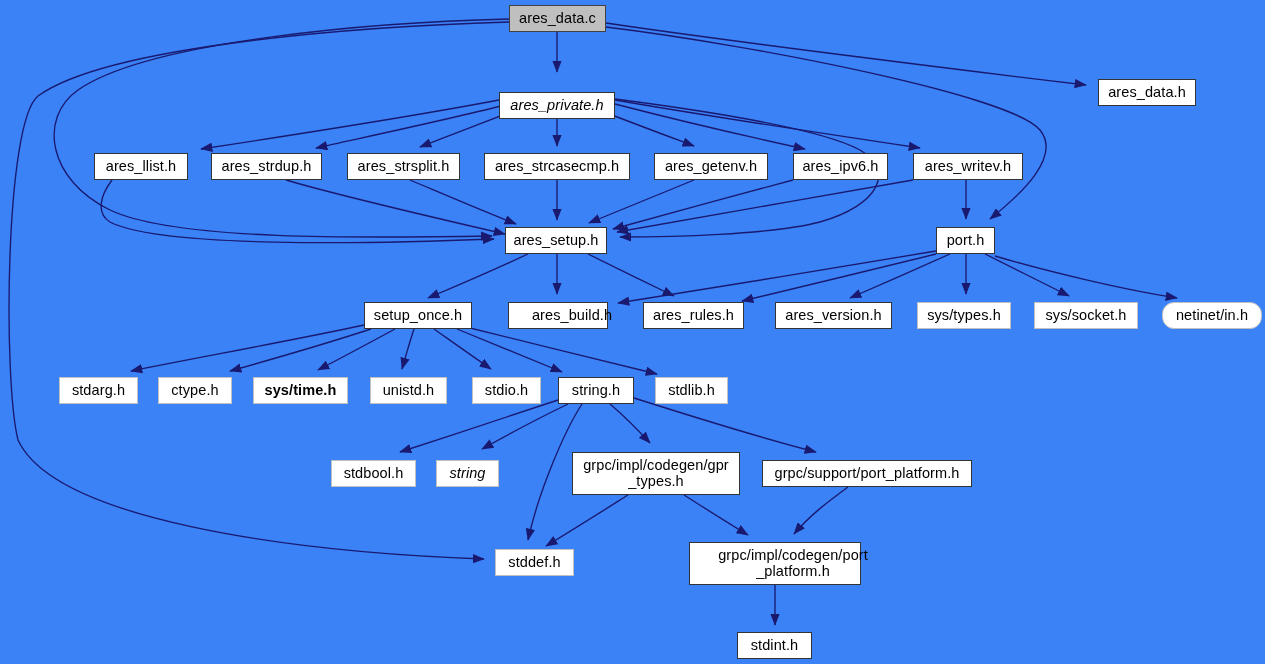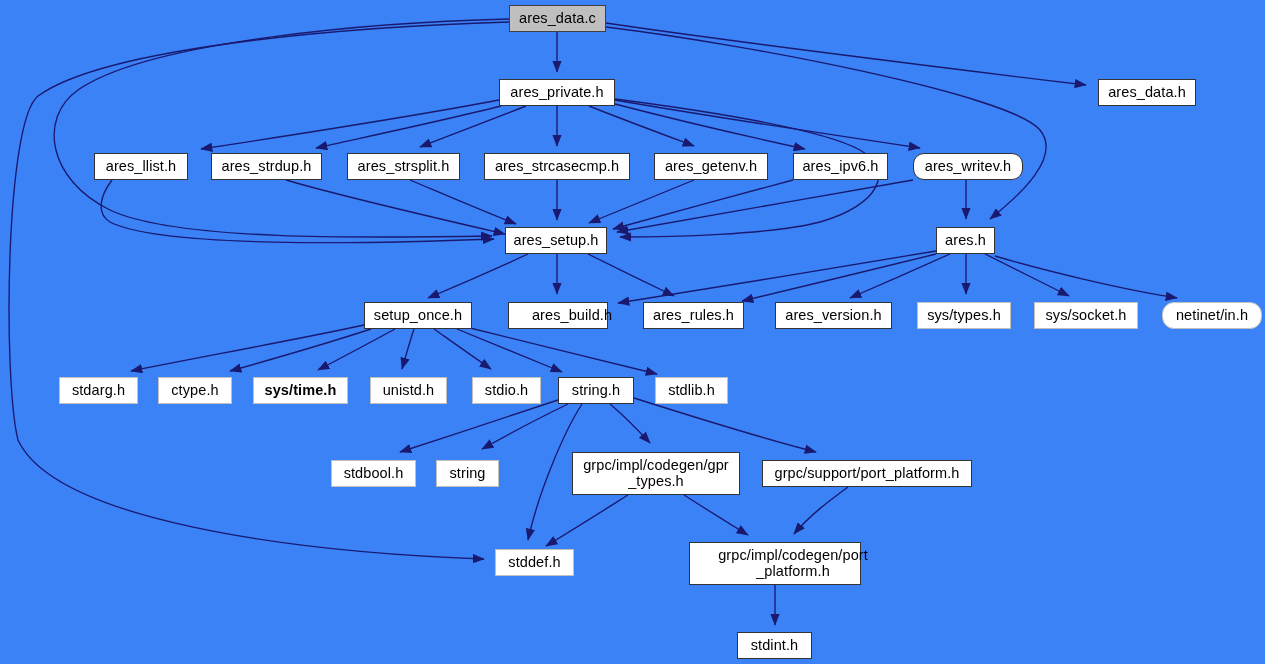--- a/index.html
+++ b/index.html
@@ -117,47 +117,47 @@
       <path d="M684,495 C706,509 728,523 748,535" aria-label="grpc/impl/codegen/gpr_types.h -&gt; grpc/impl/codegen/port_platform.h"></path>
 
       <path d="M848,487 C829,501 810,515 794,534" aria-label="grpc/support/port_platform.h -&gt; grpc/impl/codegen/port_platform.h"></path>
 
       <path d="M775,585 L775,625" aria-label="grpc/impl/codegen/port_platform.h -&gt; stdint.h"></path>
     </g>
   </svg>
 
   <div id="nodes">
       <div class="node root" style="left: 509px; top: 5px; width: 97px; height: 27px;"><span class="lbl">ares_data.c</span></div>
-      <div class="node strong" style="left: 499px; top: 79px; width: 116px; height: 27px;"><span class="lbl">ares_private.h</span></div>
+      <div class="node strong" style="left: 499px; top: 92px; width: 116px; height: 27px; font-style: italic;"><span class="lbl">ares_private.h</span></div>
       <div class="node strong" style="left: 1098px; top: 79px; width: 98px; height: 27px;"><span class="lbl">ares_data.h</span></div>
       <div class="node strong" style="left: 94px; top: 153px; width: 94px; height: 27px;"><span class="lbl">ares_llist.h</span></div>
       <div class="node strong" style="left: 211px; top: 153px; width: 111px; height: 27px;"><span class="lbl">ares_strdup.h</span></div>
       <div class="node strong" style="left: 347px; top: 153px; width: 113px; height: 27px;"><span class="lbl">ares_strsplit.h</span></div>
       <div class="node strong" style="left: 484px; top: 153px; width: 146px; height: 27px;"><span class="lbl">ares_strcasecmp.h</span></div>
       <div class="node strong" style="left: 654px; top: 153px; width: 114px; height: 27px;"><span class="lbl">ares_getenv.h</span></div>
       <div class="node strong" style="left: 793px; top: 153px; width: 95px; height: 27px;"><span class="lbl">ares_ipv6.h</span></div>
-      <div class="node strong" style="left: 913px; top: 153px; width: 110px; height: 27px; border-radius: 11px;"><span class="lbl">ares_writev.h</span></div>
+      <div class="node strong" style="left: 913px; top: 153px; width: 110px; height: 27px;"><span class="lbl">ares_writev.h</span></div>
       <div class="node strong" style="left: 505px; top: 227px; width: 102px; height: 27px;"><span class="lbl">ares_setup.h</span></div>
-      <div class="node strong" style="left: 936px; top: 227px; width: 59px; height: 27px;"><span class="lbl">ares.h</span></div>
+      <div class="node strong" style="left: 936px; top: 227px; width: 59px; height: 27px;"><span class="lbl">port.h</span></div>
       <div class="node strong" style="left: 364px; top: 302px; width: 108px; height: 27px;"><span class="lbl">setup_once.h</span></div>
       <div class="node strong" style="left: 508px; top: 302px; width: 100px; height: 27px; padding-left: 28px;"><span class="lbl">ares_build.h</span></div>
       <div class="node strong" style="left: 643px; top: 302px; width: 101px; height: 27px;"><span class="lbl">ares_rules.h</span></div>
       <div class="node strong" style="left: 775px; top: 302px; width: 117px; height: 27px;"><span class="lbl">ares_version.h</span></div>
       <div class="node sys" style="left: 917px; top: 302px; width: 94px; height: 27px;"><span class="lbl">sys/types.h</span></div>
       <div class="node sys" style="left: 1034px; top: 302px; width: 104px; height: 27px;"><span class="lbl">sys/socket.h</span></div>
       <div class="node sys" style="left: 1162px; top: 302px; width: 100px; height: 27px; border-radius: 12px;"><span class="lbl">netinet/in.h</span></div>
       <div class="node sys" style="left: 59px; top: 377px; width: 79px; height: 27px;"><span class="lbl">stdarg.h</span></div>
       <div class="node sys" style="left: 158px; top: 377px; width: 74px; height: 27px;"><span class="lbl">ctype.h</span></div>
       <div class="node sys" style="left: 253px; top: 377px; width: 95px; height: 27px; font-weight: bold;"><span class="lbl">sys/time.h</span></div>
       <div class="node sys" style="left: 370px; top: 377px; width: 77px; height: 27px;"><span class="lbl">unistd.h</span></div>
       <div class="node sys" style="left: 472px; top: 377px; width: 69px; height: 27px;"><span class="lbl">stdio.h</span></div>
       <div class="node strong" style="left: 558px; top: 377px; width: 76px; height: 27px;"><span class="lbl">string.h</span></div>
       <div class="node sys" style="left: 655px; top: 377px; width: 73px; height: 27px;"><span class="lbl">stdlib.h</span></div>
       <div class="node sys" style="left: 331px; top: 460px; width: 85px; height: 27px;"><span class="lbl">stdbool.h</span></div>
-      <div class="node sys" style="left: 436px; top: 460px; width: 63px; height: 27px;"><span class="lbl">string</span></div>
+      <div class="node sys" style="left: 436px; top: 460px; width: 63px; height: 27px; font-style: italic;"><span class="lbl">string</span></div>
       <div class="node strong" style="left: 572px; top: 452px; width: 168px; height: 43px;"><span class="lbl">grpc/impl/codegen/gpr
 _types.h</span></div>
       <div class="node strong" style="left: 762px; top: 460px; width: 210px; height: 27px;"><span class="lbl">grpc/support/port_platform.h</span></div>
       <div class="node sys" style="left: 495px; top: 549px; width: 79px; height: 27px;"><span class="lbl">stddef.h</span></div>
       <div class="node strong" style="left: 689px; top: 542px; width: 172px; height: 43px; padding-left: 36px;"><span class="lbl">grpc/impl/codegen/port
 _platform.h</span></div>
       <div class="node strong" style="left: 737px; top: 632px; width: 75px; height: 27px;"><span class="lbl">stdint.h</span></div>
     </div>
 
 </div>

